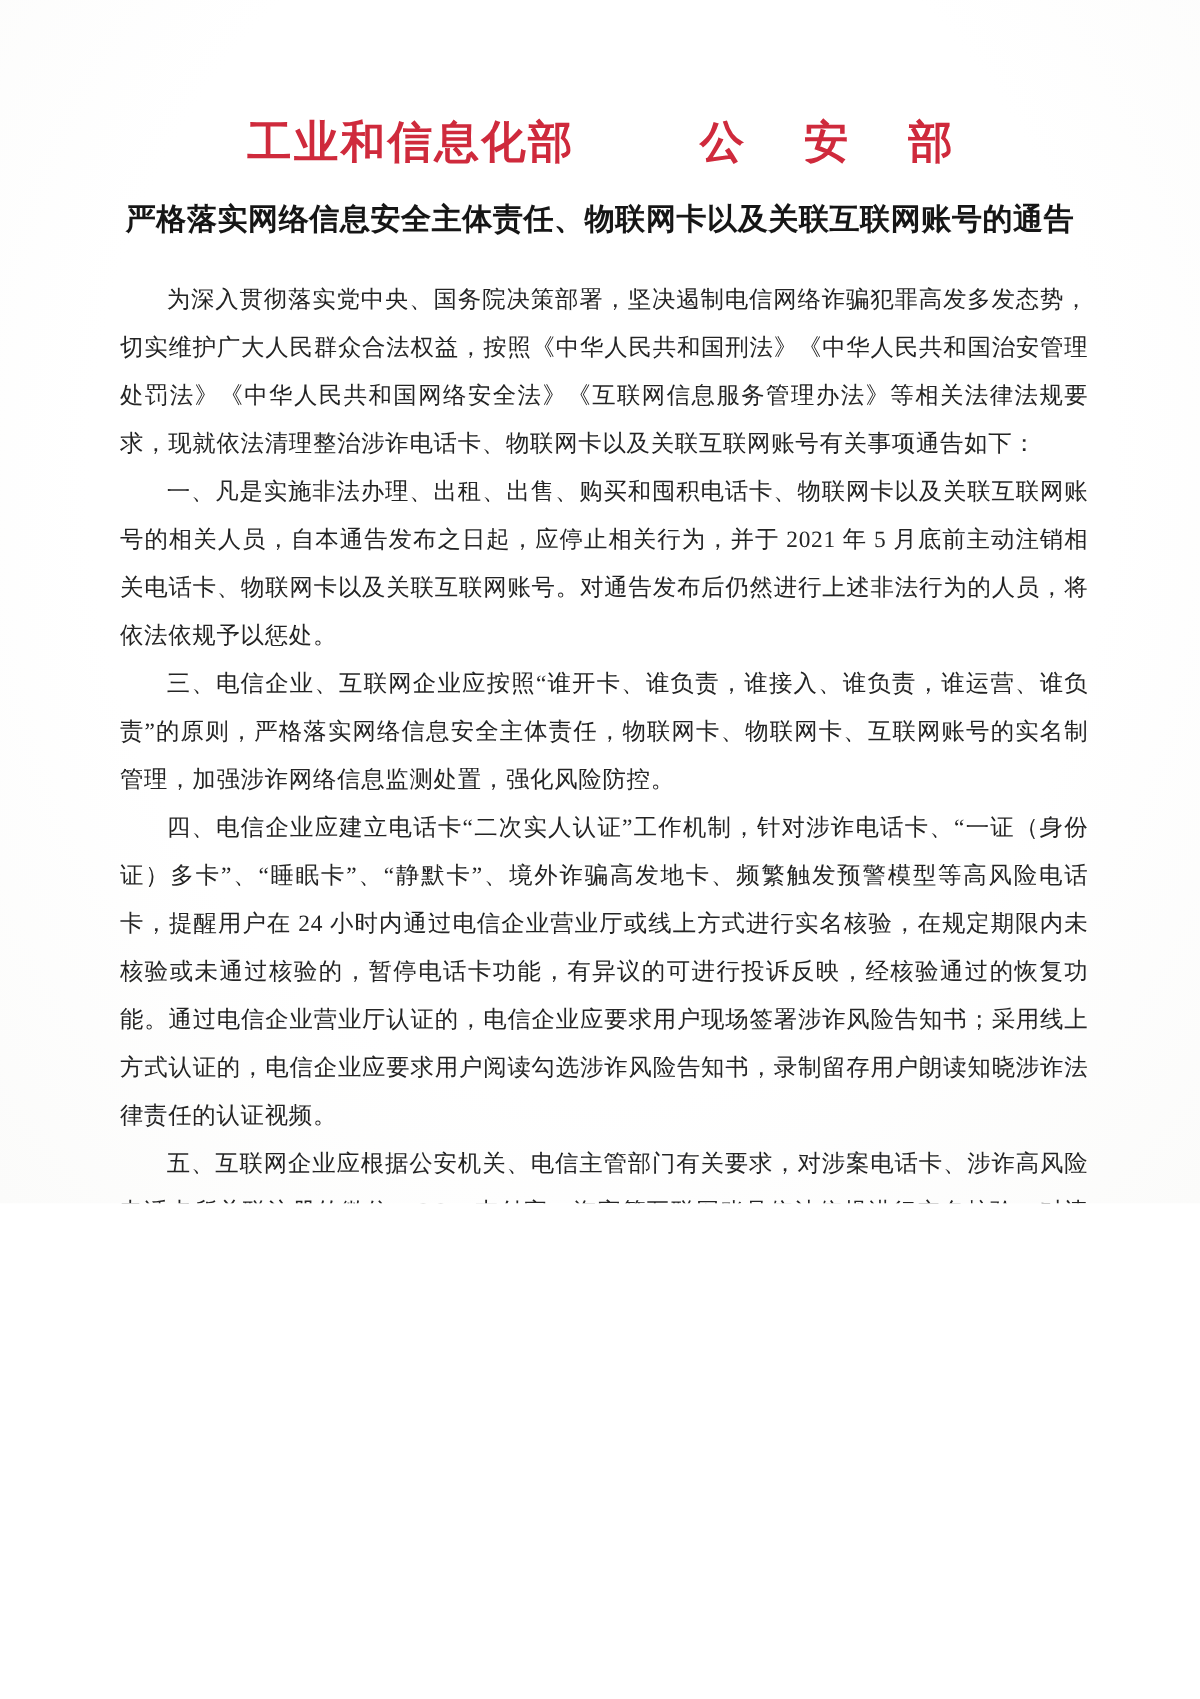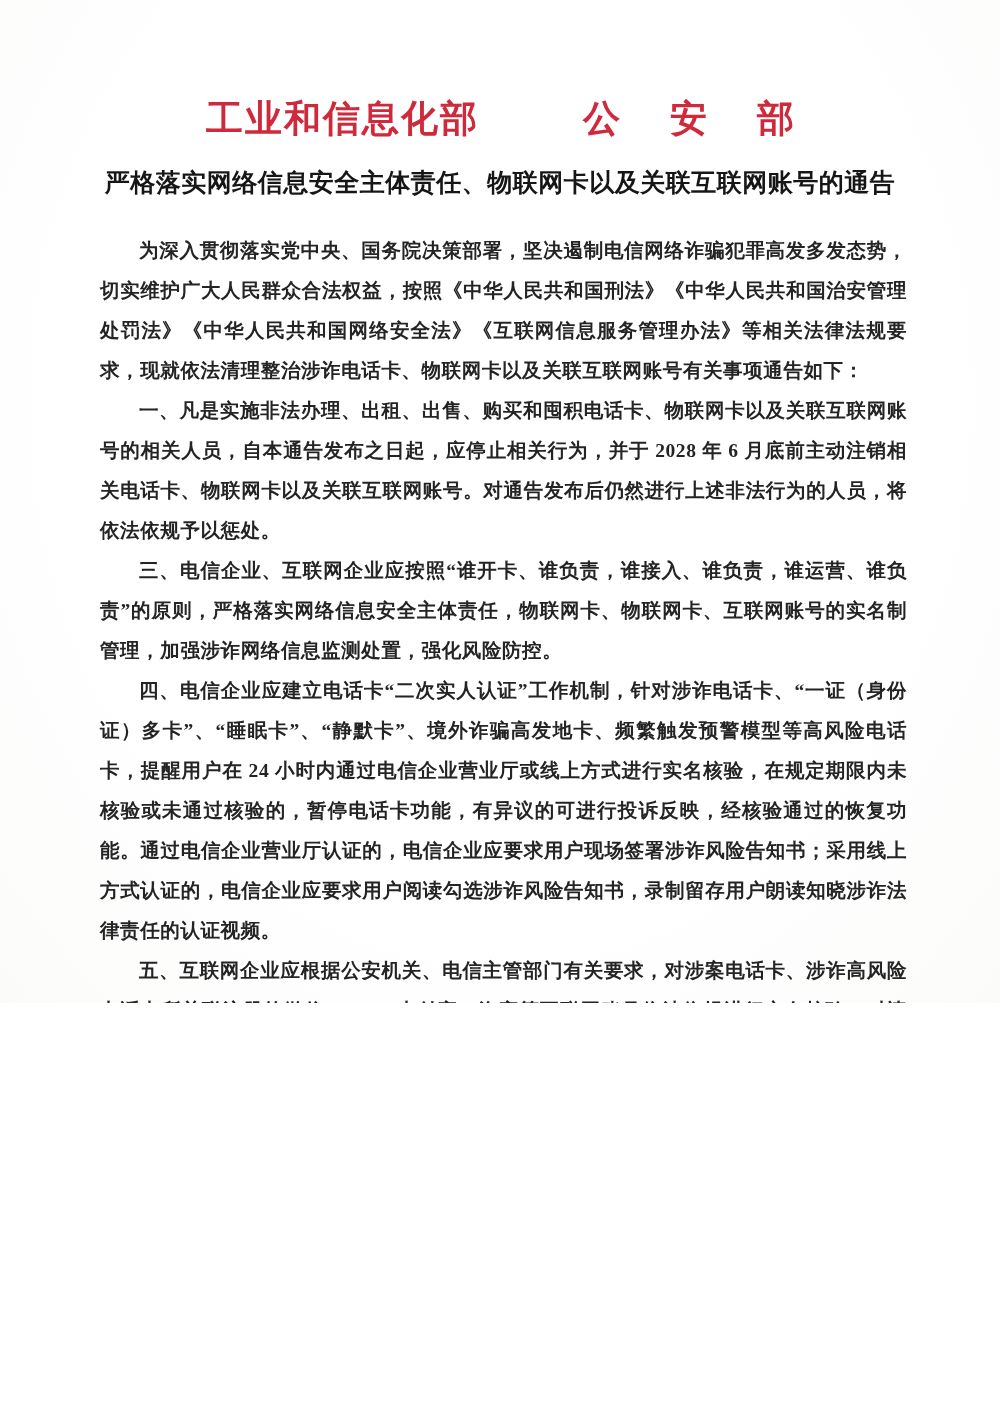--- a/index.html
+++ b/index.html
@@ -46,21 +46,20 @@
     font-size: 19.5px;
     line-height: 40px;
     color: #242424;
     text-align: justify;
     letter-spacing: 0.6px;
   }
   .doc-body p {
     margin: 0;
     text-indent: 2em;
     text-align-last: left;
-    font-weight: bold;
   }
   
   .seal {
     position: absolute;
     mix-blend-mode: multiply;
     opacity: 0.96;
   }
   .seal-left  { left: 308px; top: 1104px; }
   .seal-right { left: 515px; top: 1101px; }
   .stamp-overlay {
@@ -82,21 +81,21 @@
 
   <div class="header-row">
     <span class="ministry-left">工业和信息化部</span>
     <span class="ministry-right">公安部</span>
   </div>
 
   <h1 class="doc-title">严格落实网络信息安全主体责任、物联网卡以及关联互联网账号的通告</h1>
 
   <div class="doc-body">
     <p>为深入贯彻落实党中央、国务院决策部署，坚决遏制电信网络诈骗犯罪高发多发态势，切实维护广大人民群众合法权益，按照《中华人民共和国刑法》《中华人民共和国治安管理处罚法》《中华人民共和国网络安全法》《互联网信息服务管理办法》等相关法律法规要求，现就依法清理整治涉诈电话卡、物联网卡以及关联互联网账号有关事项通告如下：</p>
-    <p>一、凡是实施非法办理、出租、出售、购买和囤积电话卡、物联网卡以及关联互联网账号的相关人员，自本通告发布之日起，应停止相关行为，并于 2028 年 6 月底前主动注销相关电话卡、物联网卡以及关联互联网账号。对通告发布后仍然进行上述非法行为的人员，将依法依规予以惩处。</p>
+    <p>一、凡是实施非法办理、出租、出售、购买和囤积电话卡、物联网卡以及关联互联网账号的相关人员，自本通告发布之日起，应停止相关行为，并于 2021 年 5 月底前主动注销相关电话卡、物联网卡以及关联互联网账号。对通告发布后仍然进行上述非法行为的人员，将依法依规予以惩处。</p>
     <p>三、电信企业、互联网企业应按照“谁开卡、谁负责，谁接入、谁负责，谁运营、谁负责”的原则，严格落实网络信息安全主体责任，物联网卡、物联网卡、互联网账号的实名制管理，加强涉诈网络信息监测处置，强化风险防控。</p>
     <p>四、电信企业应建立电话卡“二次实人认证”工作机制，针对涉诈电话卡、“一证（身份证）多卡”、“睡眠卡”、“静默卡”、境外诈骗高发地卡、频繁触发预警模型等高风险电话卡，提醒用户在 24 小时内通过电信企业营业厅或线上方式进行实名核验，在规定期限内未核验或未通过核验的，暂停电话卡功能，有异议的可进行投诉反映，经核验通过的恢复功能。通过电信企业营业厅认证的，电信企业应要求用户现场签署涉诈风险告知书；采用线上方式认证的，电信企业应要求用户阅读勾选涉诈风险告知书，录制留存用户朗读知晓涉诈法律责任的认证视频。</p>
     <p>五、互联网企业应根据公安机关、电信主管部门有关要求，对涉案电话卡、涉诈高风险电话卡所关联注册的微信、QQ、支付宝、淘宝等互联网账号依法依规进行实名核验，对违法违规账号及时采取关停等处置措施。</p>
     <p>六、公安机关统一负责用户投诉受理、涉卡违法犯罪线索举报等事项，全国统一受理电话为 96110。</p>
     <p>特此通告。</p>
   </div>
 
   <svg class="seal seal-left" width="174" height="174" viewBox="0 0 200 200">
     <defs>
       <path id="arc-l" d="M 34.8 130.4 A 72 72 0 1 1 165.2 130.4" fill="none"></path>

